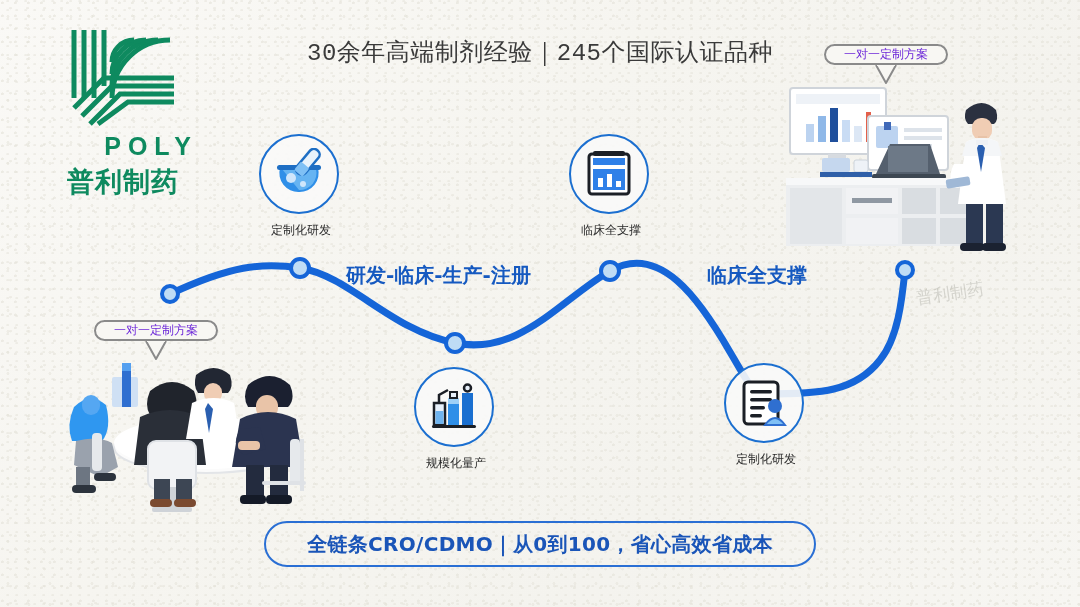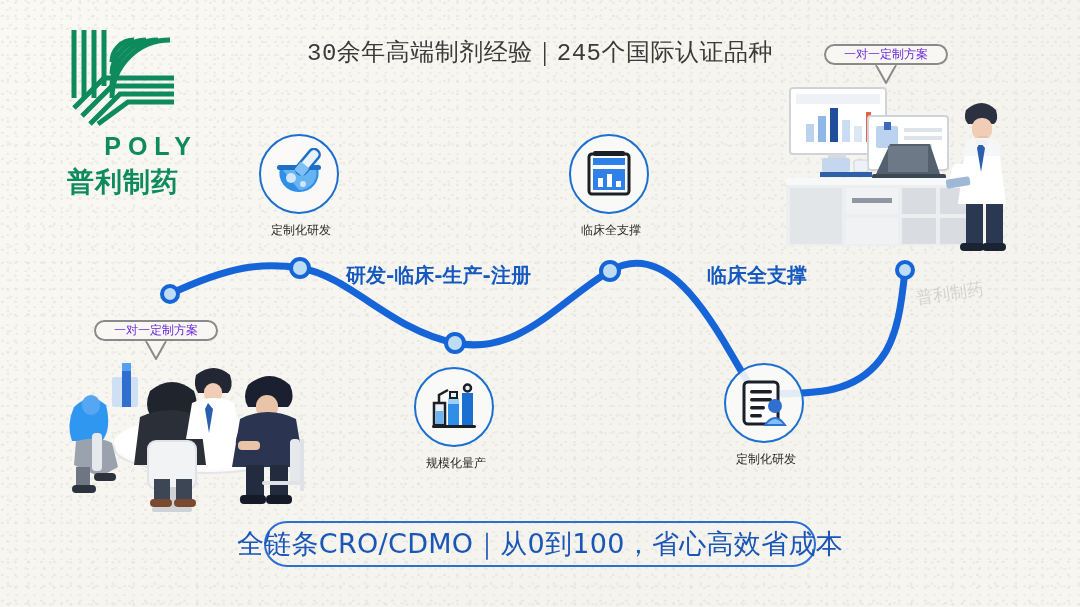--- a/index.html
+++ b/index.html
@@ -82,21 +82,21 @@
   #clabel-2{left:707px;top:262px;}
 
   
   #banner{
     left:264px;top:521px;width:552px;height:46px;
     border:2px solid #2a6fd4;border-radius:24px;
     display:flex;align-items:center;justify-content:center;
     box-sizing:border-box;
   }
   #banner span{
-    font-size:27px;font-weight:400;color:#1a55b8;letter-spacing:.3px;
+    font-size:20px;font-weight:700;color:#1a55b8;letter-spacing:.3px;
     white-space:nowrap;font-family:"DejaVu Sans",sans-serif;
   }
 
   
   #illo-lab{left:780px;top:78px;width:270px;height:180px;}
   #illo-meeting{left:66px;top:355px;width:300px;height:170px;}
 
   
   #wm{right:96px;top:282px;font-size:17px;color:rgba(150,148,140,.33);
       transform:rotate(-8deg);font-family:"DejaVu Sans",sans-serif;}

